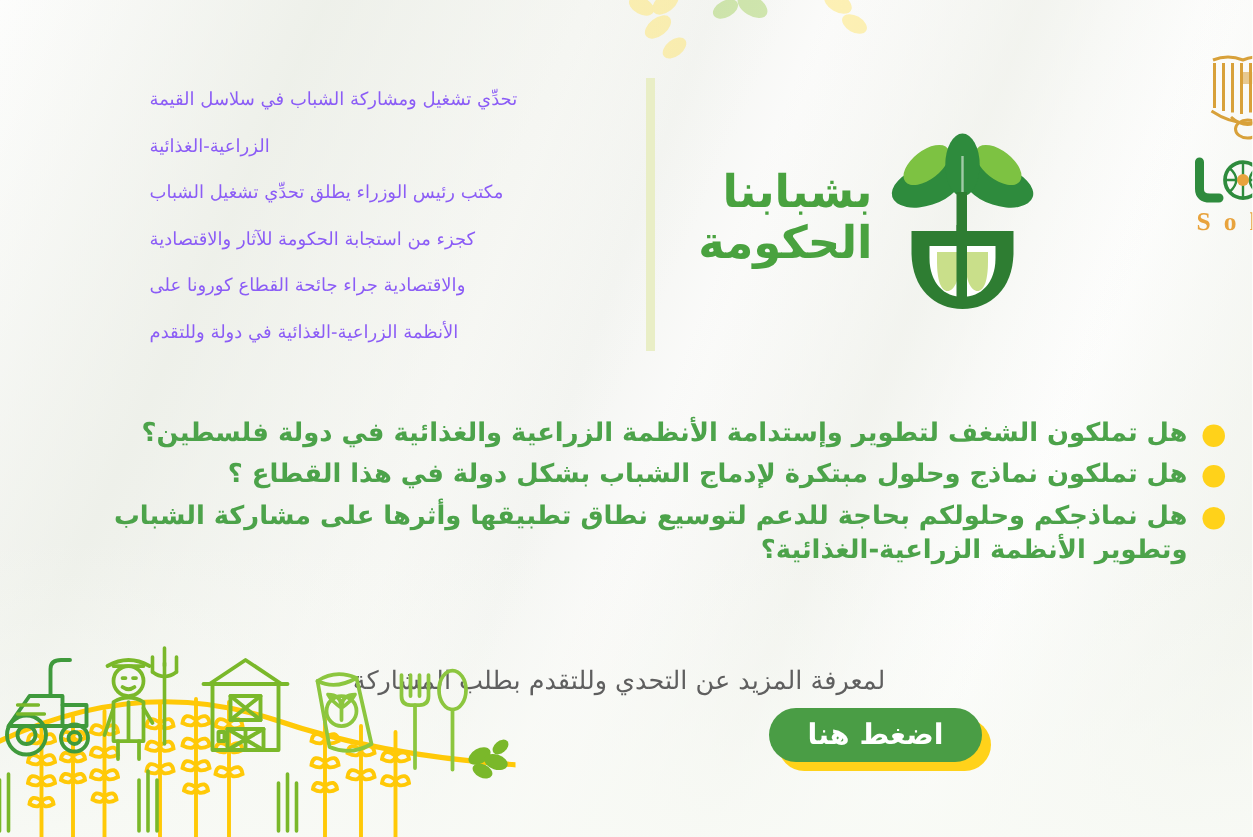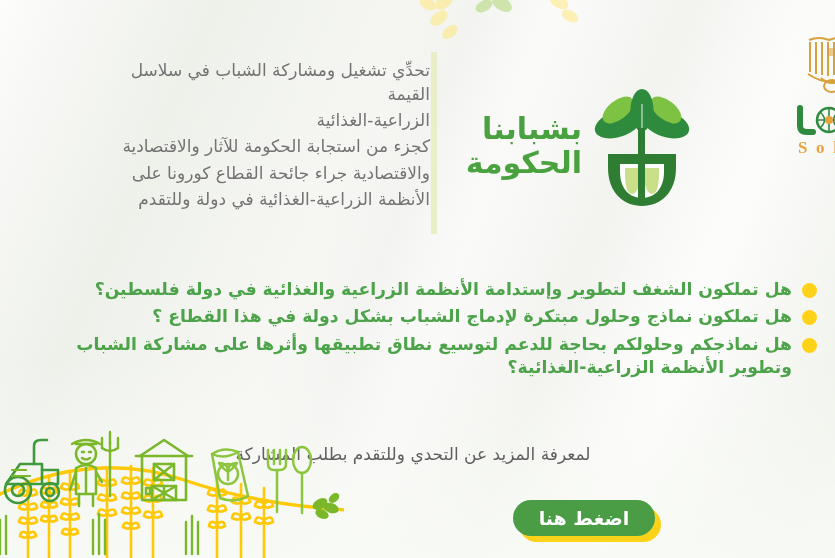--- a/index.html
+++ b/index.html
@@ -61,29 +61,29 @@
   
   .header-row {
     position: absolute;
     left: 0; top: 48px;
     width: 835px; height: 190px;
   }
   .header-text {
     position: absolute;
     right: 405px; top: 10px;
     width: 330px;
-    text-align: right;
+    text-align: left;
     direction: rtl;
-    color: #737373;
-    font-size: 17px;
+    color: #8b5cf6;
+    font-size: 12px;
     line-height: 1.42;
     font-weight: 400;
   }
   .header-text p { margin: 0; }
-  .header-text p + p { margin-top: 2px; }
+  .header-text p + p { margin-top: 14px; }
 
   .divider {
     position: absolute;
     right: 398px; top: 4px;
     width: 6px; height: 182px;
     background: #e9eec6;
   }
 
   
   .brand {
@@ -169,21 +169,21 @@
     right: 62px; top: 444px;
     width: 720px;
     text-align: center;
     direction: rtl;
     color: #5f5f5f;
     font-size: 17px;
     font-weight: 400;
   }
   .cta-btn-wrap {
     position: absolute;
-    left: 513px; top: 500px;
+    left: 513px; top: 472px;
     width: 148px; height: 36px;
   }
   .cta-shadow {
     position: absolute;
     left: 6px; top: 7px;
     width: 142px; height: 35px;
     background: #FFD21A;
     border-radius: 19px;
   }
   .cta-btn {
@@ -241,20 +241,21 @@
         <ellipse cx="172" cy="32" rx="9" ry="5.5" transform="rotate(30 172 32)"></ellipse>
       </g>
     </svg>
   </div>
 
   <div class="header-row">
 
     <div class="header-text">
       <p>تحدِّي تشغيل ومشاركة الشباب في سلاسل القيمة</p>
       <p>الزراعية-الغذائية</p>
+      <p>مكتب رئيس الوزراء يطلق تحدِّي تشغيل الشباب</p>
       <p>كجزء من استجابة الحكومة للآثار والاقتصادية</p>
       <p>والاقتصادية جراء جائحة القطاع كورونا على</p>
       <p>الأنظمة الزراعية-الغذائية في دولة وللتقدم</p>
     </div>
 
     <div class="divider"></div>
 
     <div class="brand">
       <div class="brand-word">
         <div>بشبابنا</div>

